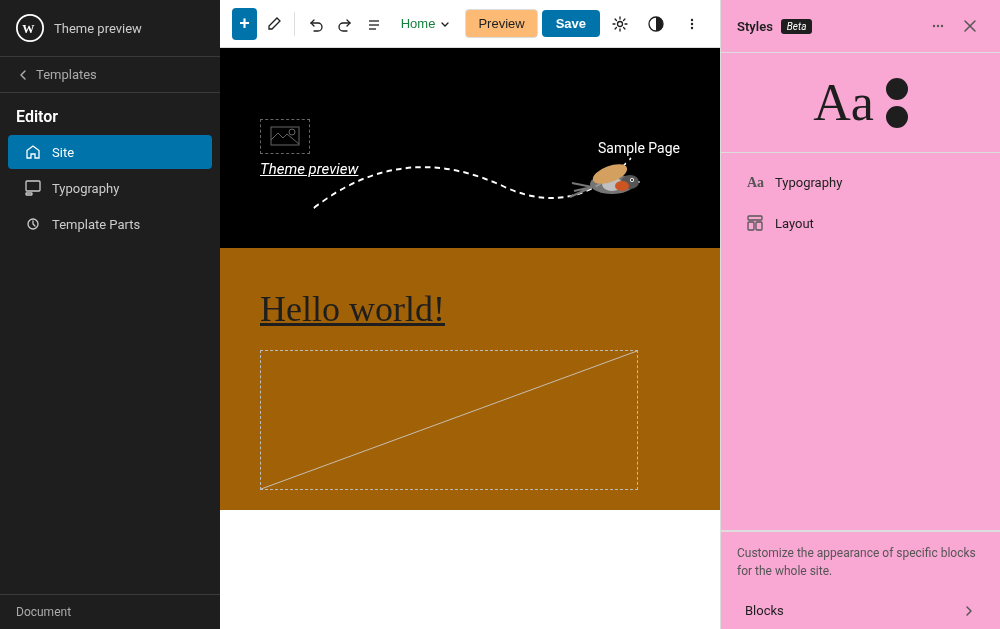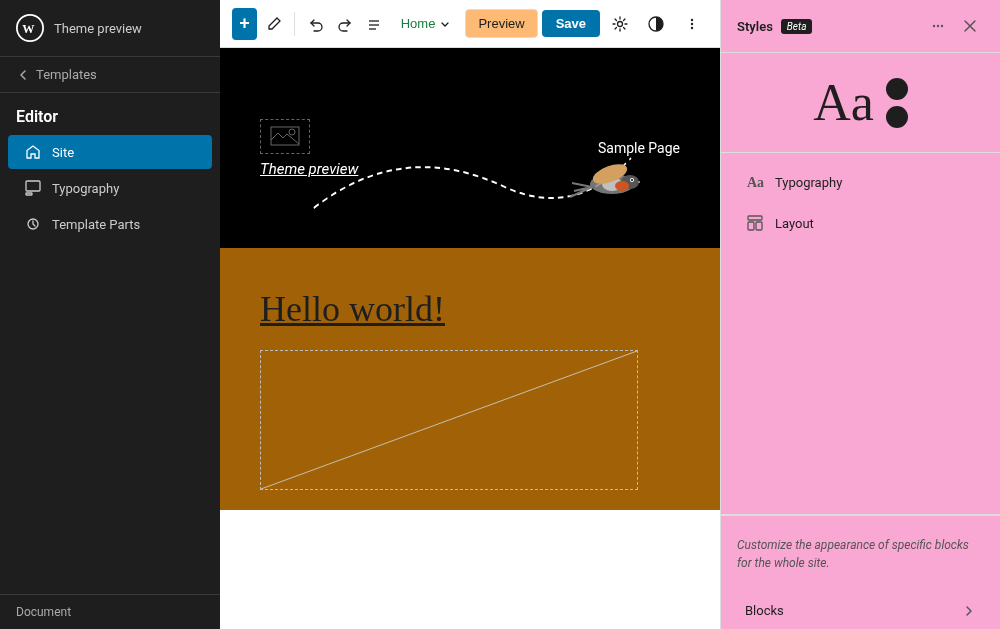--- a/index.html
+++ b/index.html
@@ -317,26 +317,25 @@
       gap: 10px;
       padding: 10px 16px;
       cursor: pointer;
       font-size: 13px;
       color: #1e1e1e;
       border-radius: 4px;
       margin: 1px 8px;
     }
     .panel-option-icon { width: 20px; height: 20px; display: flex; align-items: center; justify-content: center; color: #555; flex-shrink: 0; }
     .panel-description {
-      padding: 20px 16px;
+      padding: 12px 16px;
       font-size: 12px;
       color: #555;
       line-height: 1.5;
       border-top: 1px solid #ddd;
-      font-style: italic;
     }
     .panel-blocks-row {
       display: flex;
       align-items: center;
       justify-content: space-between;
       padding: 10px 16px;
       cursor: pointer;
       font-size: 13px;
       color: #1e1e1e;
       border-radius: 4px;

